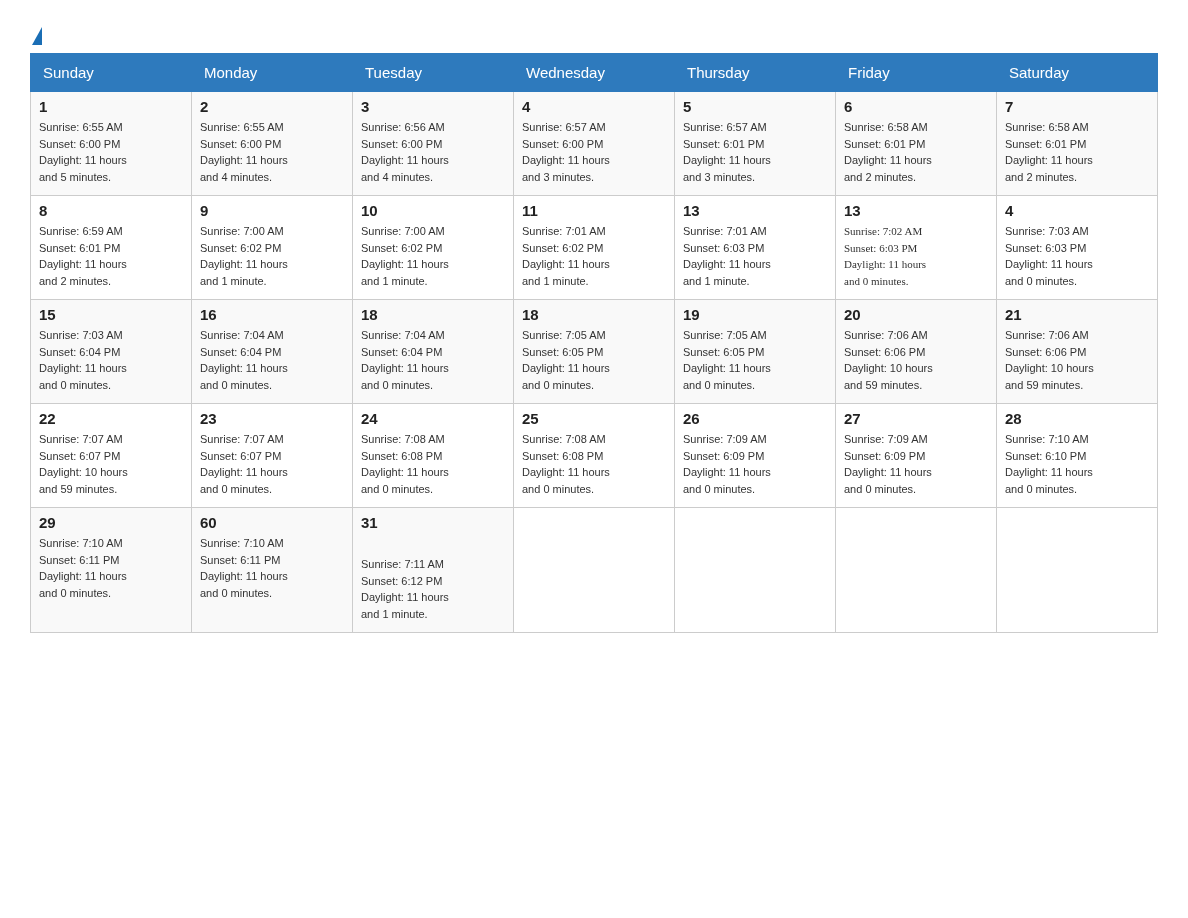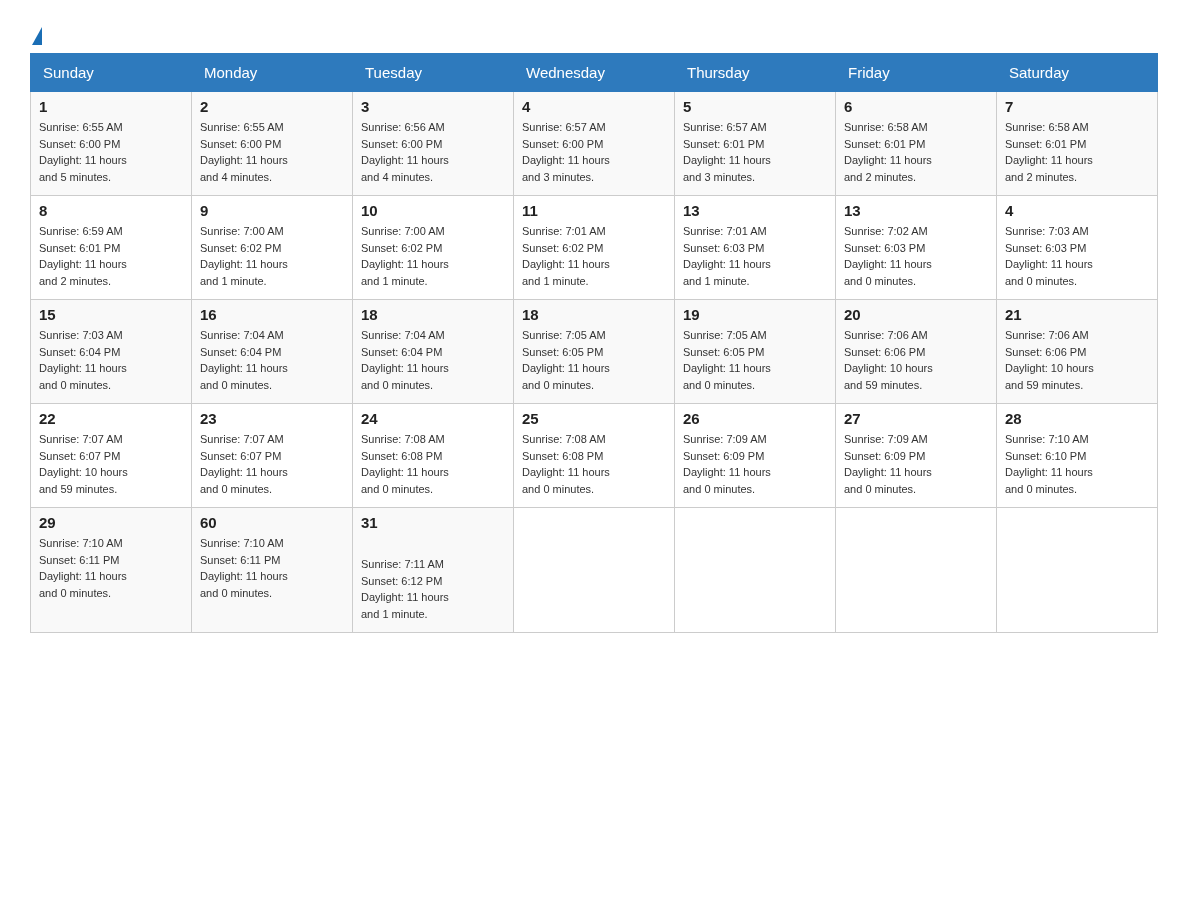--- a/index.html
+++ b/index.html
@@ -210,21 +210,21 @@
         </td>
         <td>
           <span class="day-num">13</span>
           <div class="day-info" style="white-space: pre-line;">Sunrise: 7:01 AM
 Sunset: 6:03 PM
 Daylight: 11 hours
 and 1 minute.</div>
         </td>
         <td>
           <span class="day-num">13</span>
-          <div class="day-info" style="white-space: pre-line;">Sunrise: 7:02 AM
+          <div class="day-info" style="white-space: pre-line; font-family: Liberation Serif, serif;">Sunrise: 7:02 AM
 Sunset: 6:03 PM
 Daylight: 11 hours
 and 0 minutes.</div>
         </td>
         <td>
           <span class="day-num">4</span>
           <div class="day-info" style="white-space: pre-line;">Sunrise: 7:03 AM
 Sunset: 6:03 PM
 Daylight: 11 hours
 and 0 minutes.</div>

